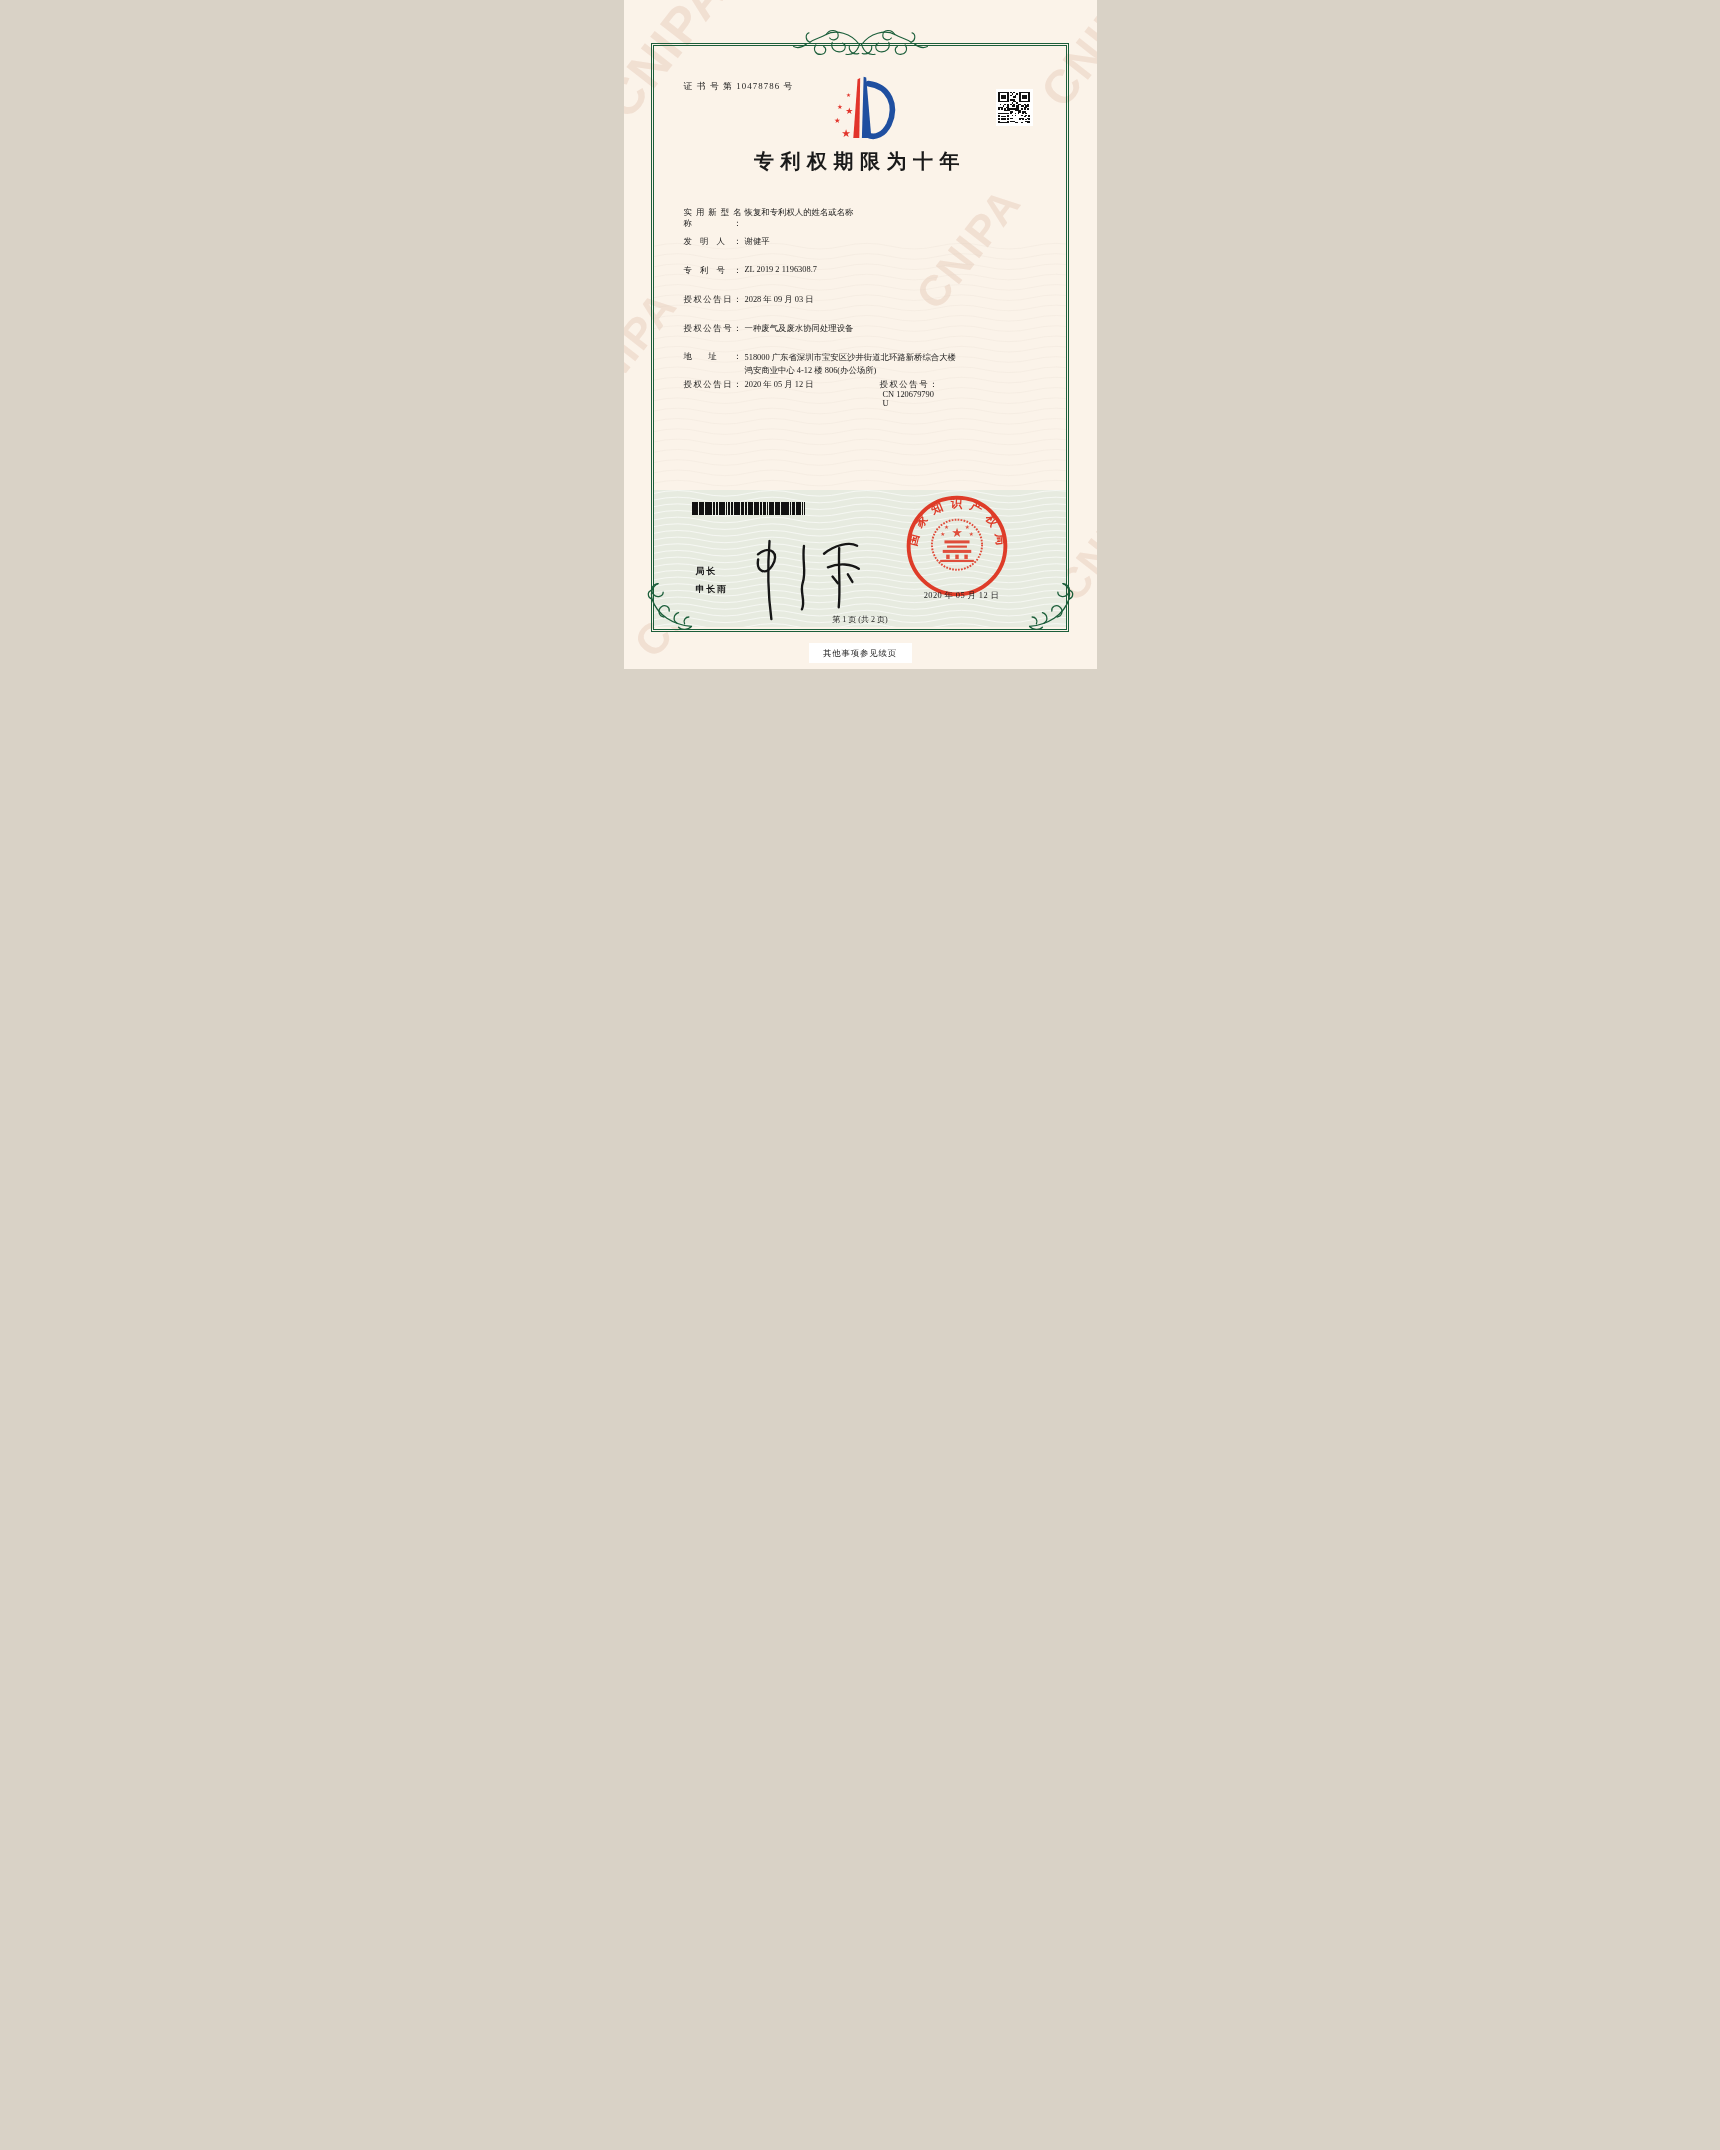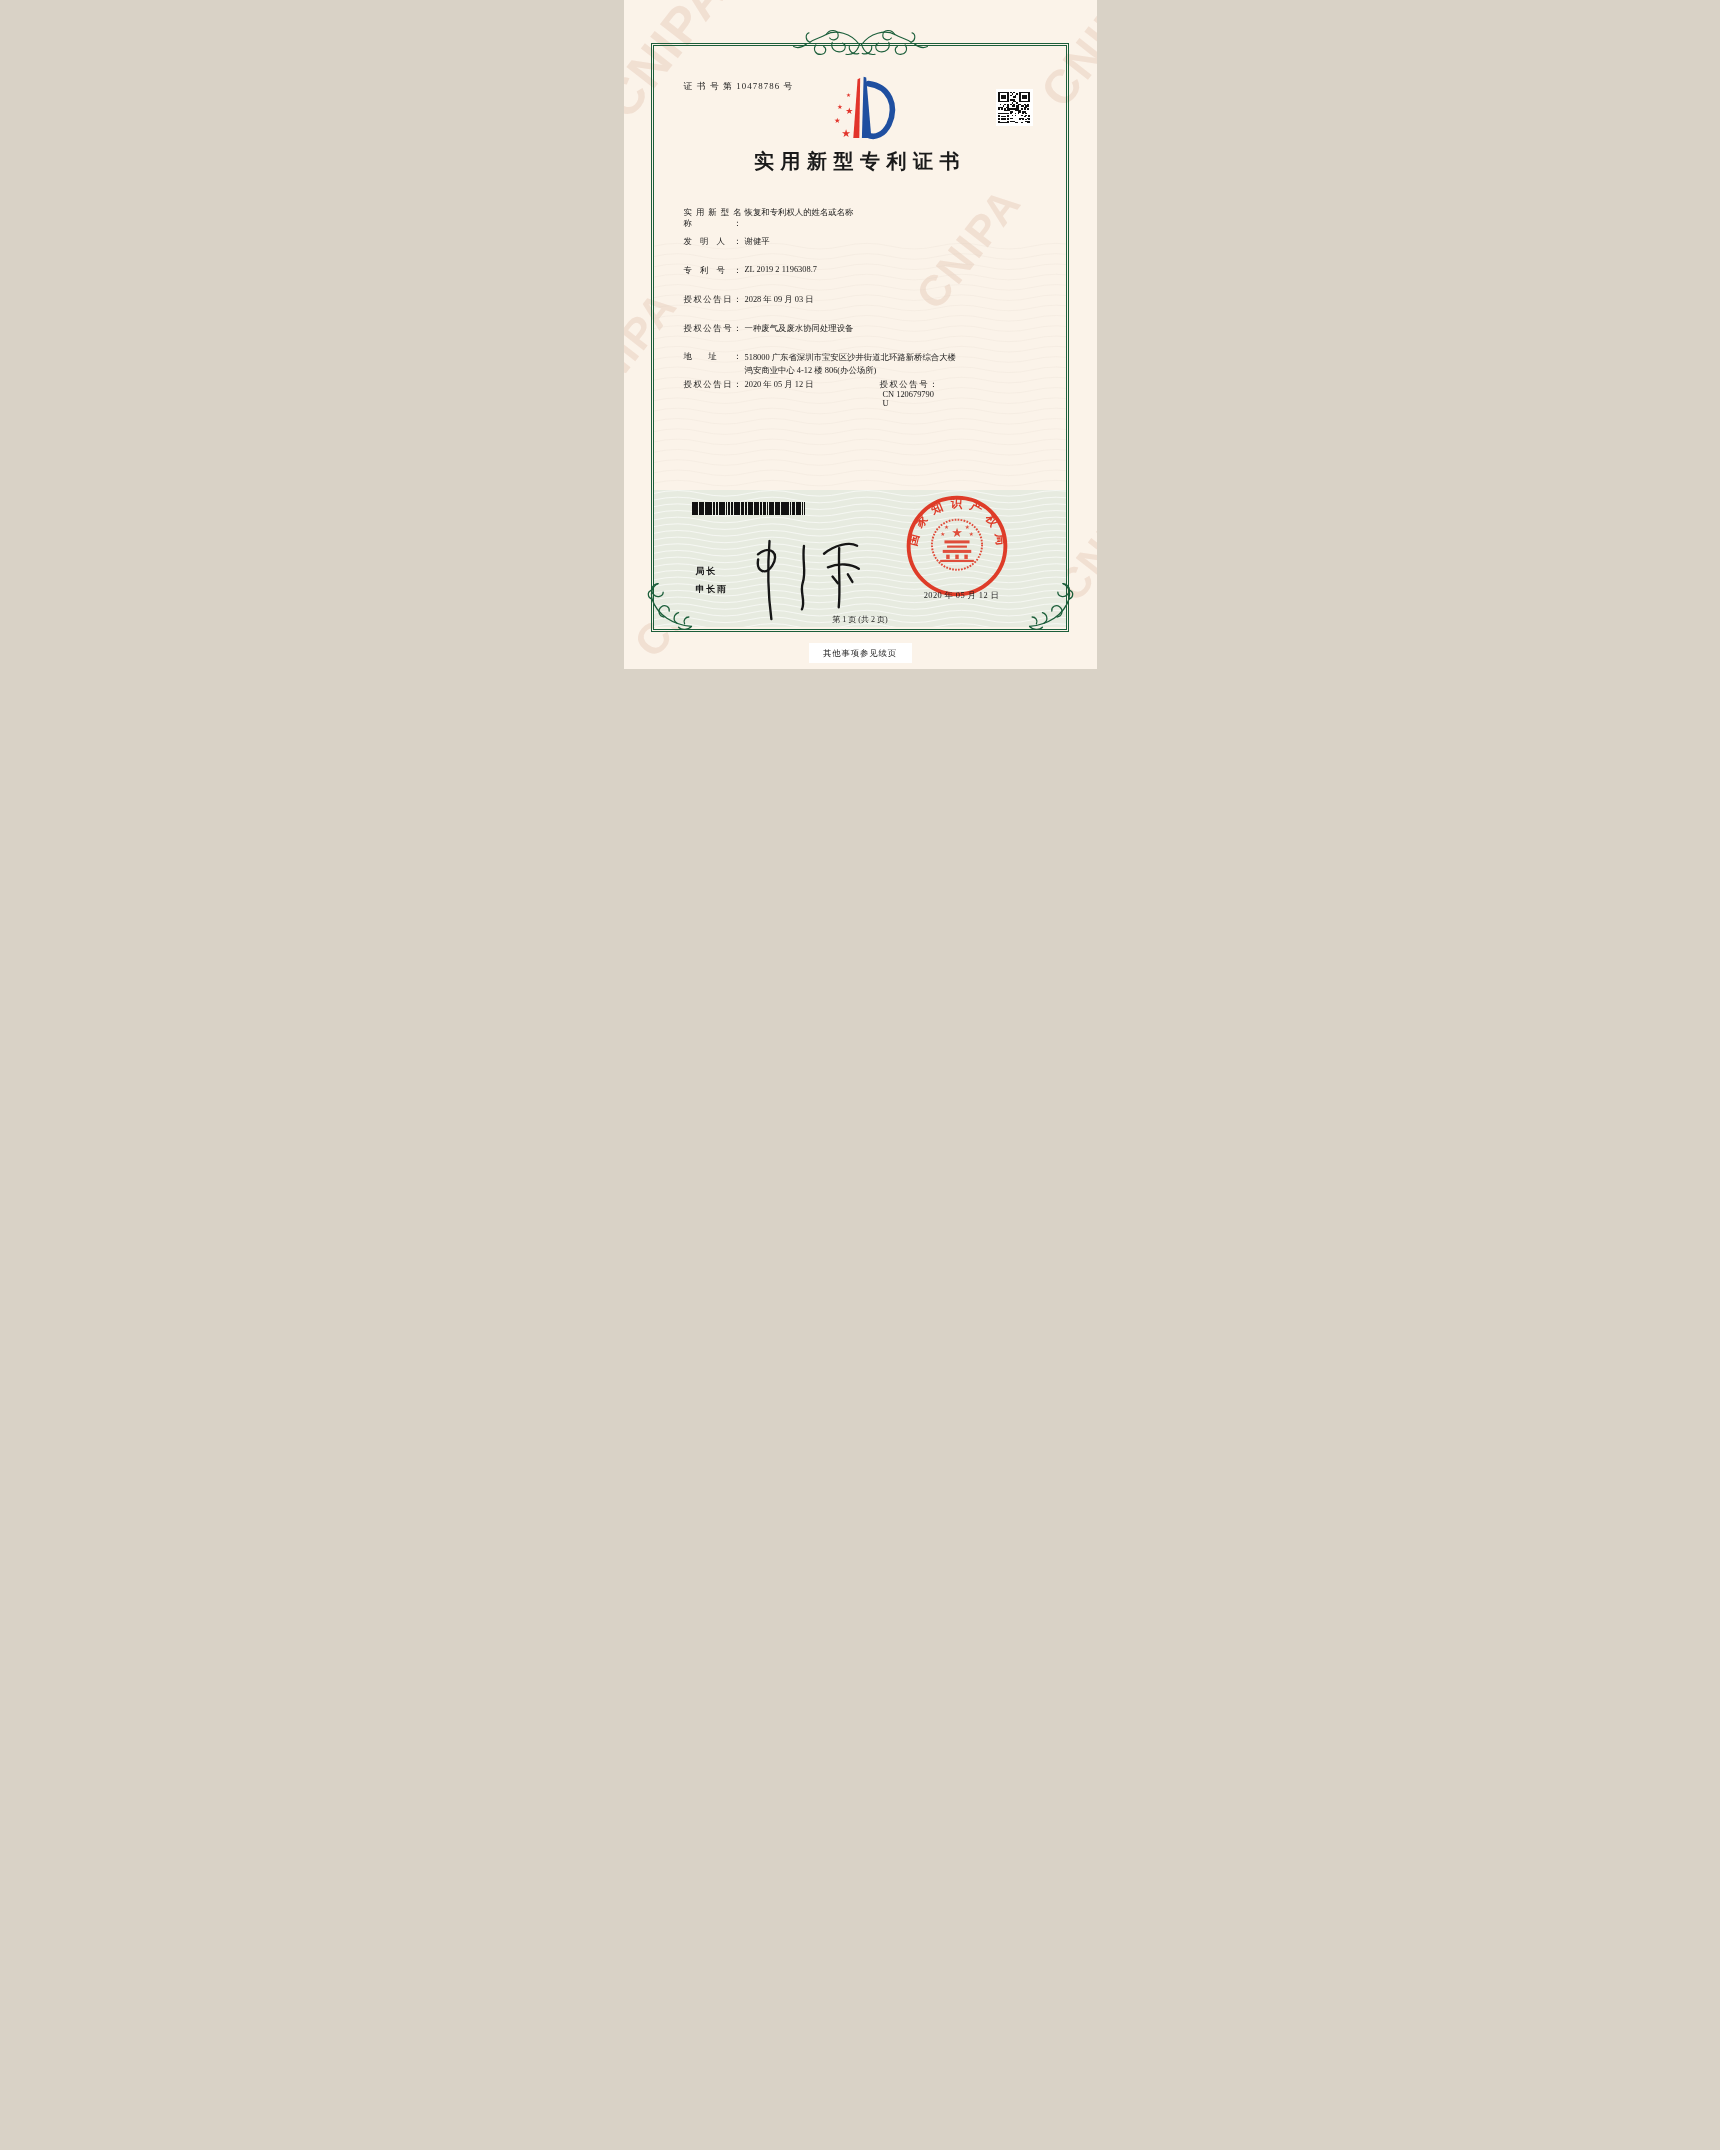--- a/index.html
+++ b/index.html
@@ -397,21 +397,21 @@
         <span style="left: 29px; top: 29px; width: 1.6px; height: 1.6px;"></span>
         <span style="left: 30px; top: 29px; width: 1.6px; height: 1.6px;"></span>
         <span style="left: 16.7px; top: 30px; width: 1.6px; height: 1.6px;"></span>
         <span style="left: 18px; top: 30px; width: 1.6px; height: 1.6px;"></span>
         <span style="left: 23px; top: 30px; width: 1.6px; height: 1.6px;"></span>
         <span style="left: 29px; top: 30px; width: 1.6px; height: 1.6px;"></span>
         <span style="left: 30px; top: 30px; width: 1.6px; height: 1.6px;"></span>
       </div>
   </div>
 
-  <div class="title">实用新型专利证书</div>
+  <div class="title">专利权期限为十年</div>
 
   <div class="frow" id="fr0">
     <span class="flabel">实用新型名称：</span><span class="fvalue">恢复和专利权人的姓名或名称</span>
   </div>
   <div class="frow" id="fr1">
     <span class="flabel">发明人：</span><span class="fvalue">谢健平</span>
   </div>
   <div class="frow" id="fr2">
     <span class="flabel">专利号：</span><span class="fvalue">ZL 2019 2 1196308.7</span>
   </div>

